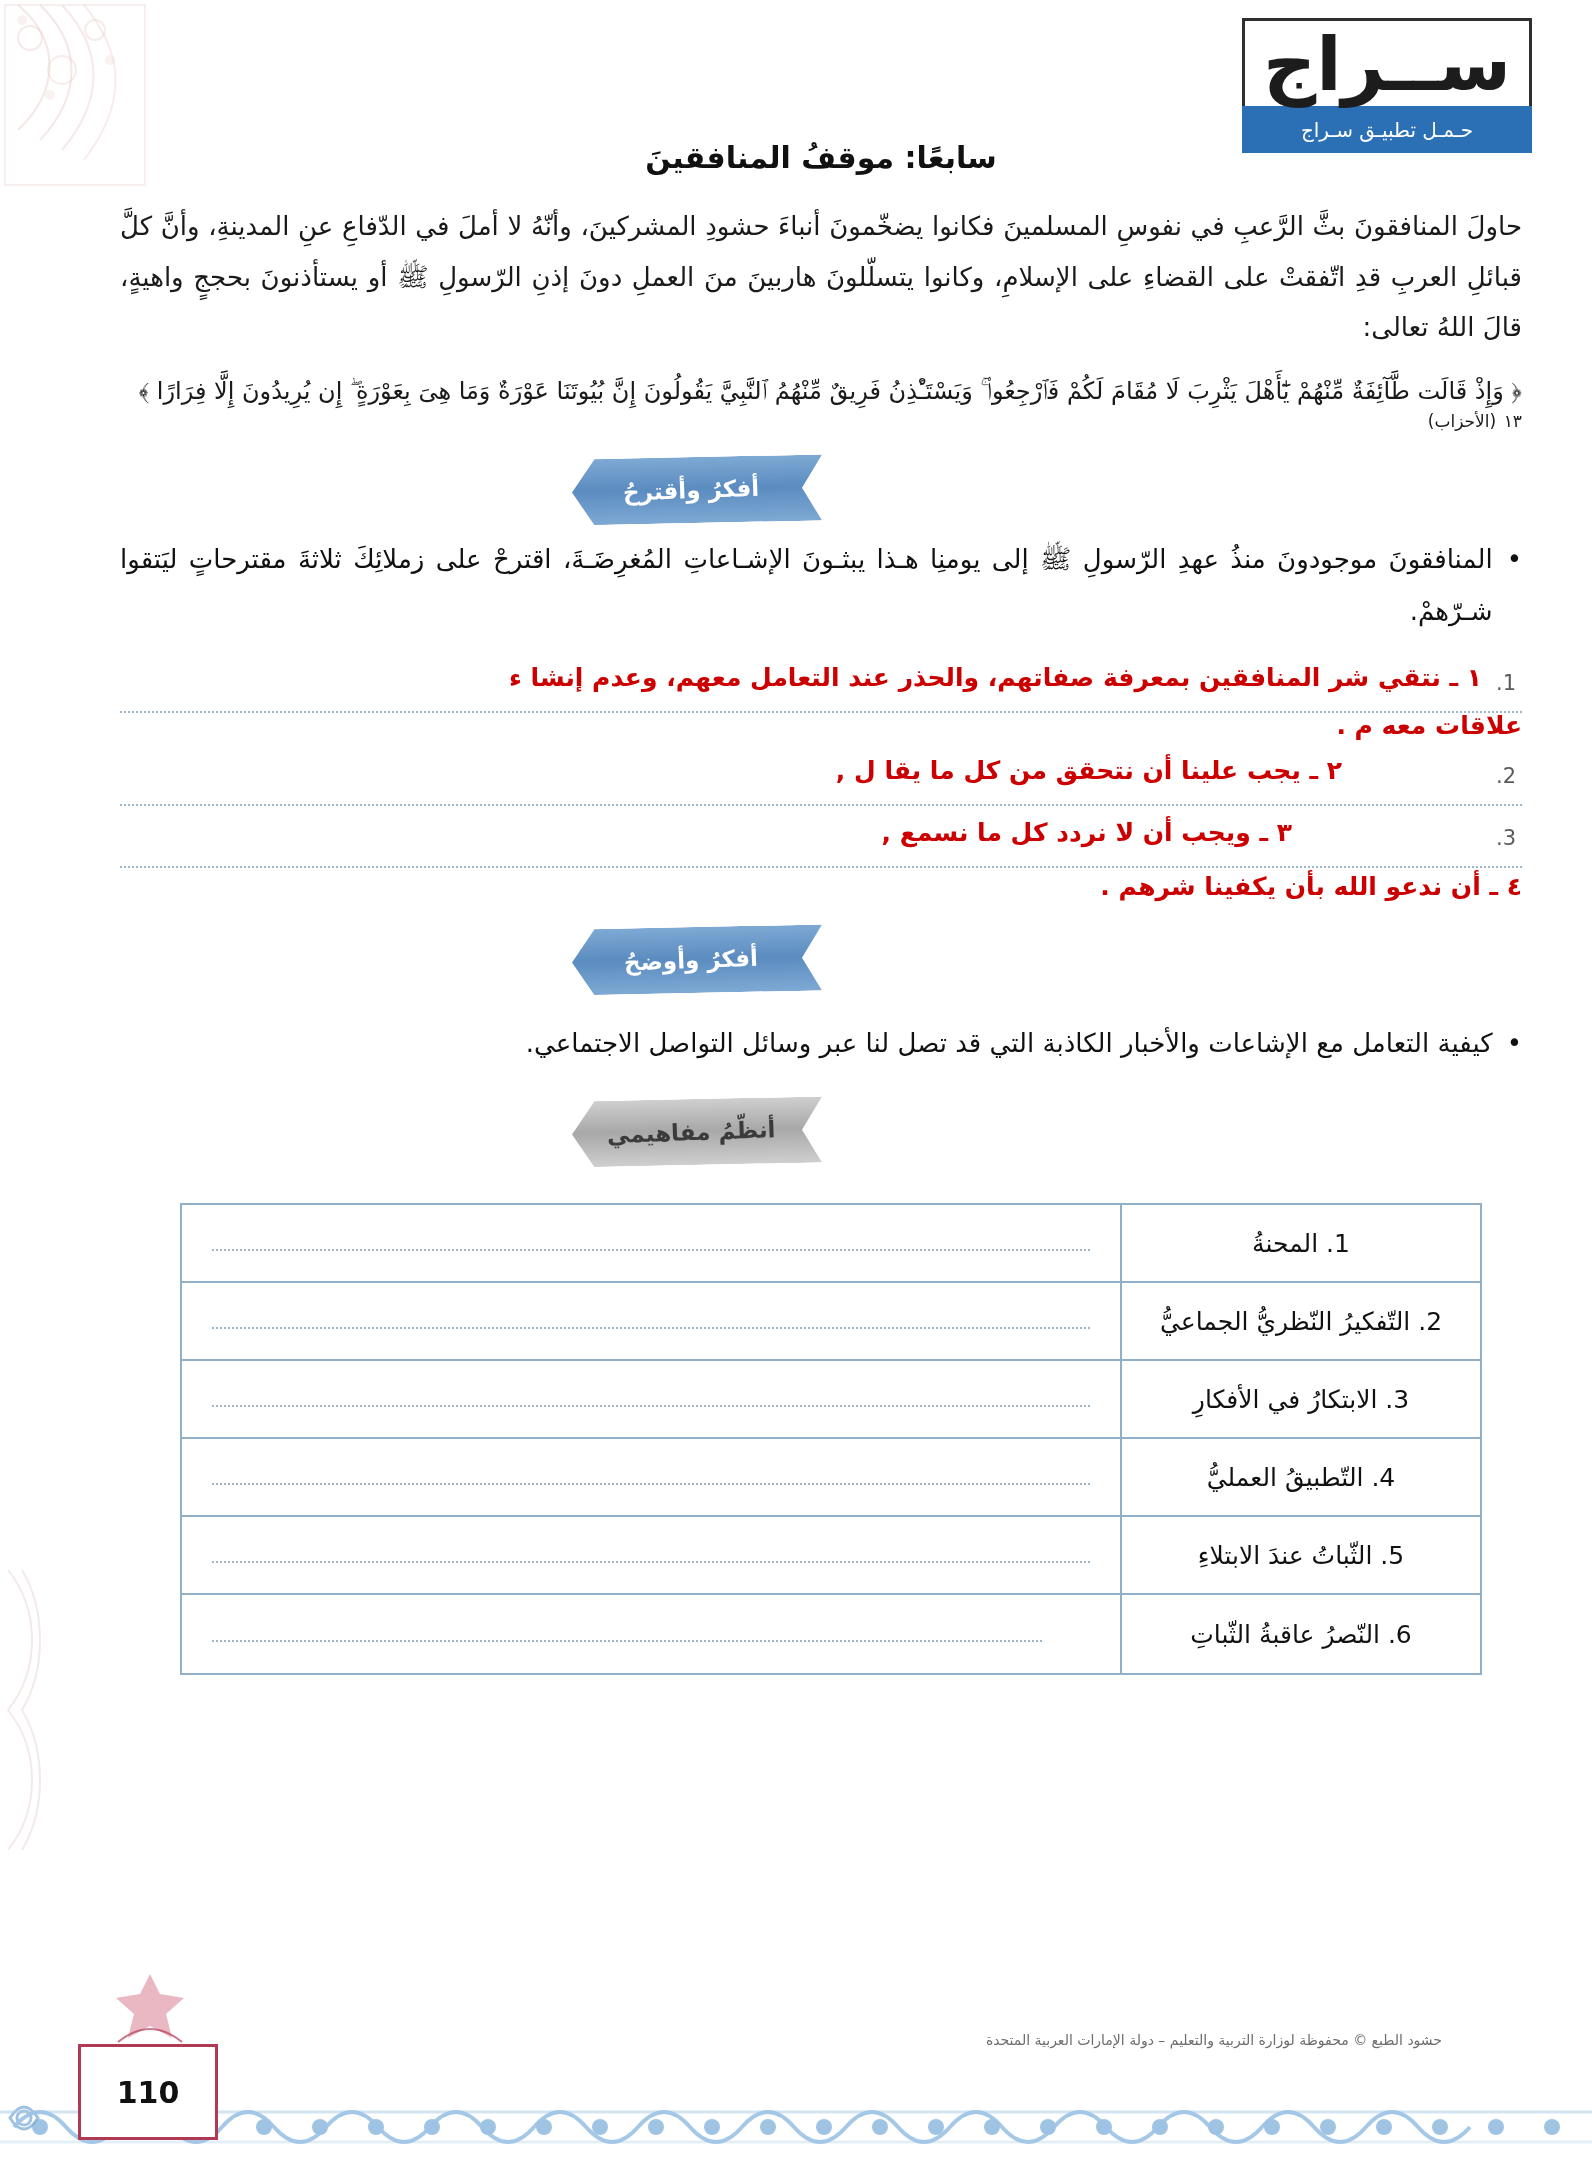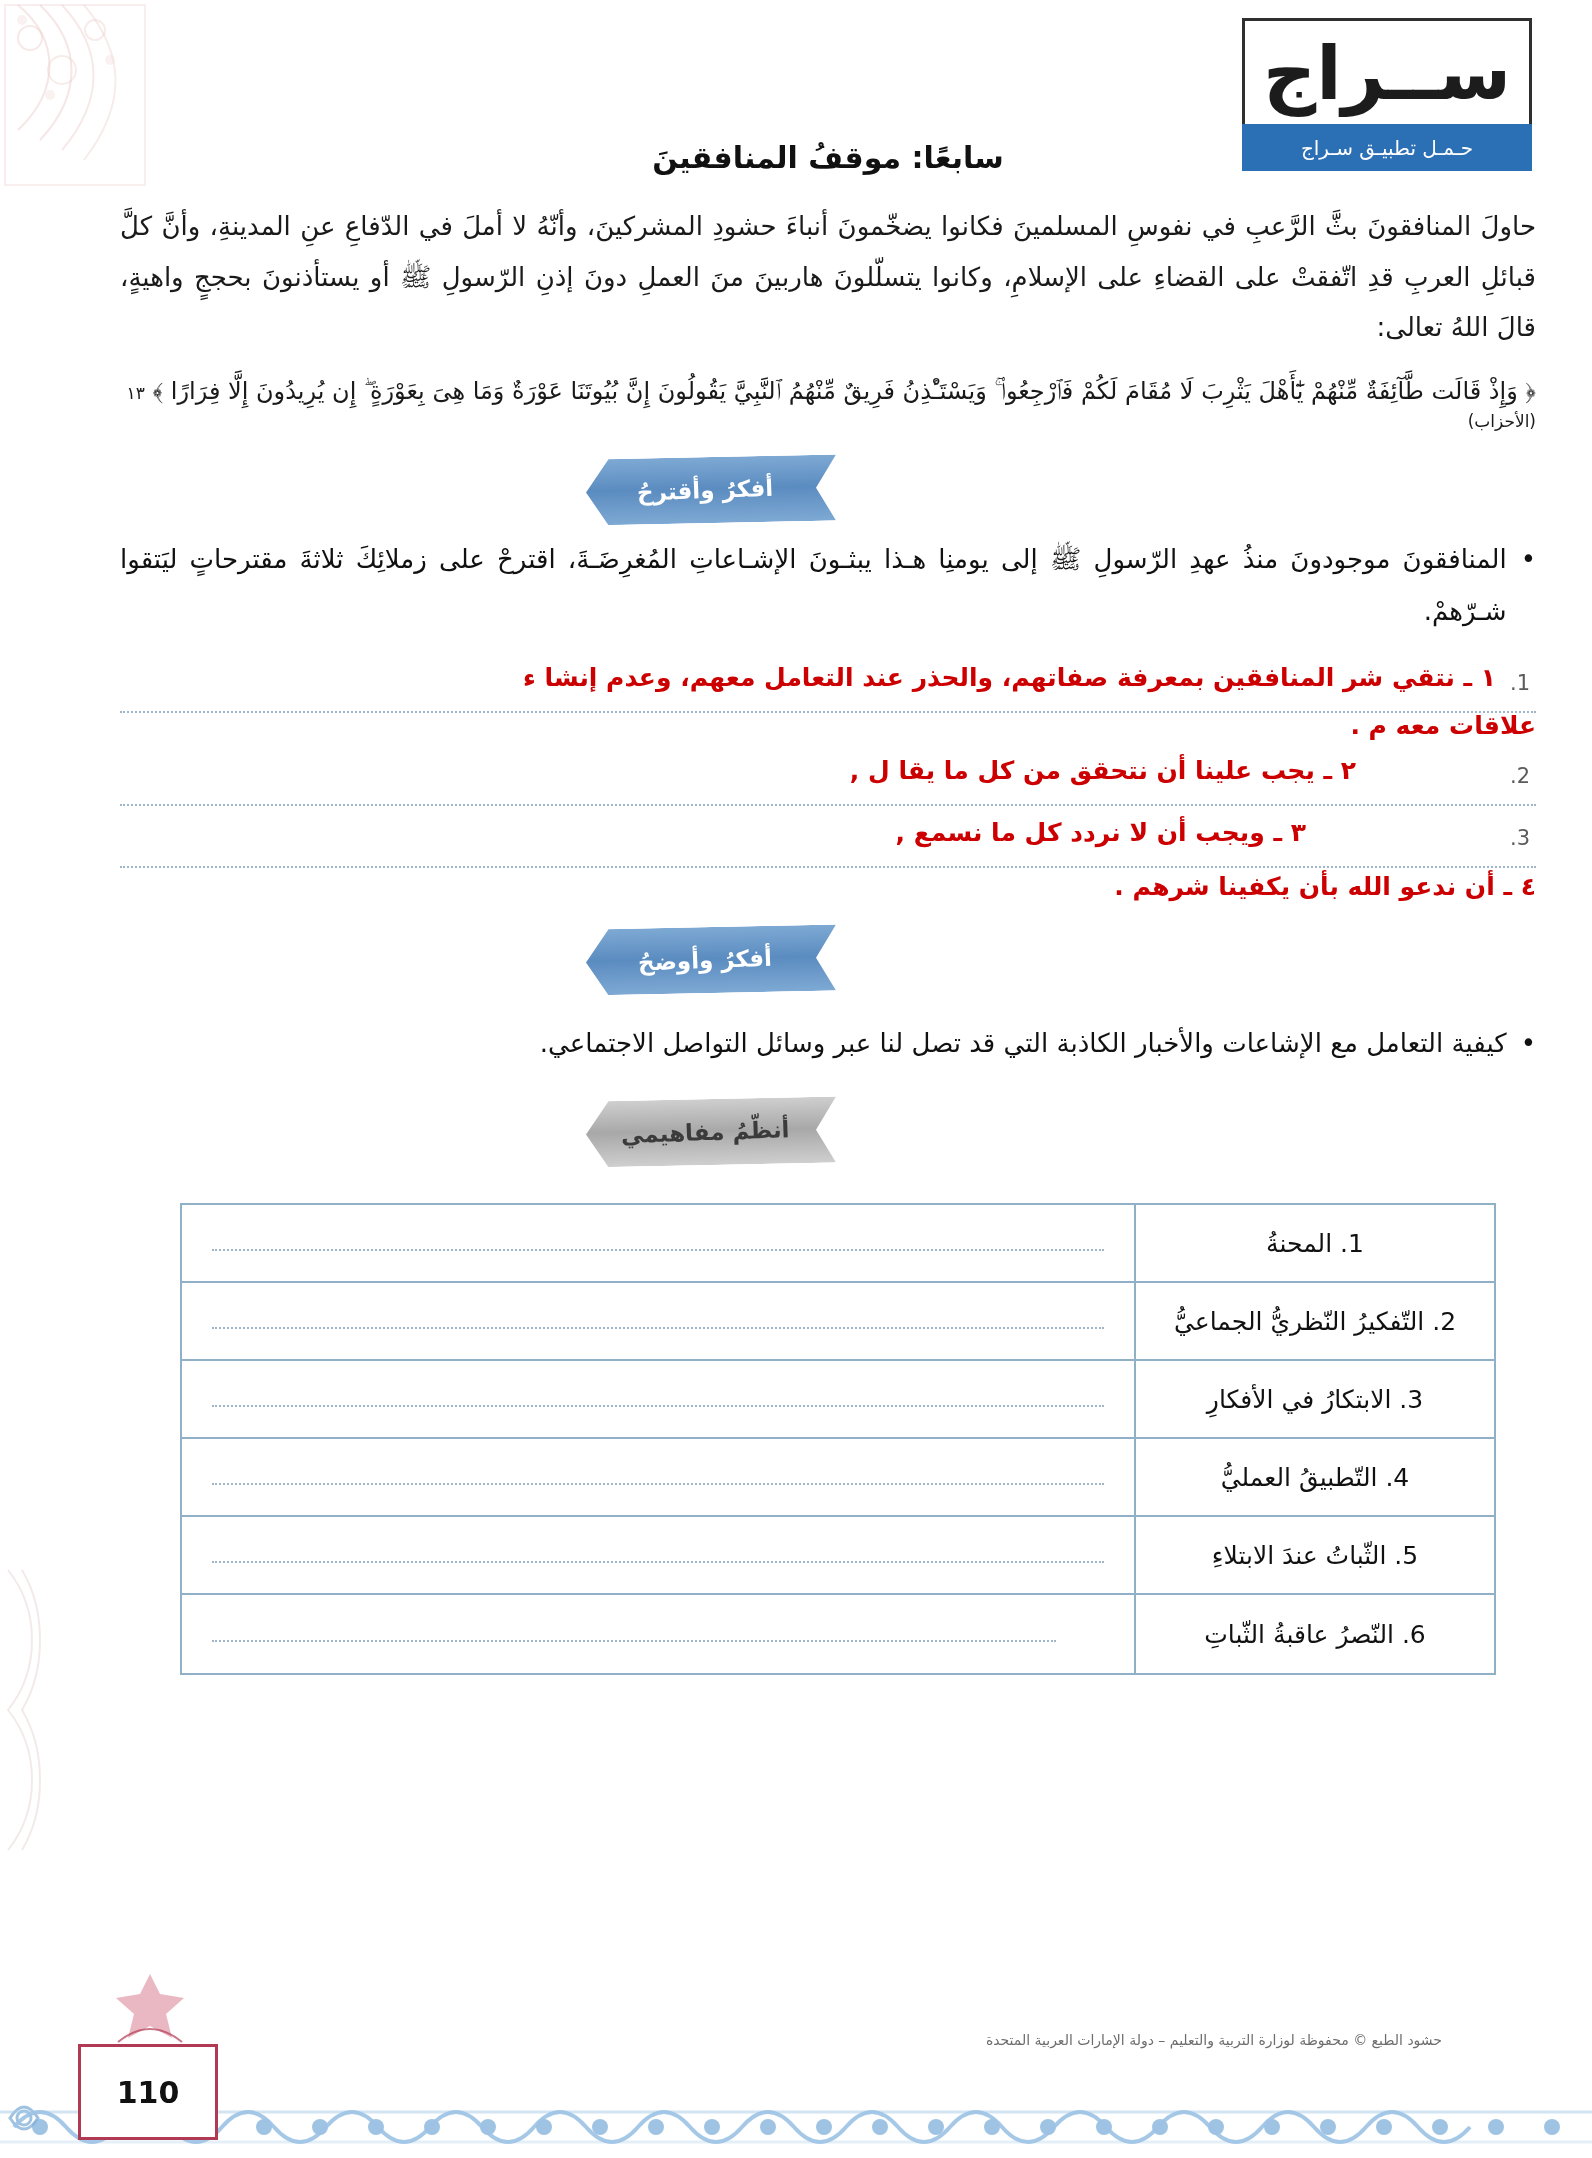--- a/index.html
+++ b/index.html
@@ -31,39 +31,39 @@
   }
 
   
   .logo-box {
     position: absolute; right: 60px; top: 18px;
     width: 290px; z-index: 6;
   }
   .logo-word {
     border: 3px solid #2f2f2f;
     border-bottom: none;
-    height: 106px;
+    height: 88px;
     display: flex; align-items: center; justify-content: center;
     font-size: 74px; font-weight: 700; letter-spacing: 6px;
     color: #1c1c1c;
     background: #fff;
     font-family: "DejaVu Sans", sans-serif;
   }
   .logo-sub {
     background: #2b6fb5;
     color: #fff;
     height: 47px;
     display: flex; align-items: center; justify-content: center;
     font-size: 20px; letter-spacing: 3px;
   }
 
   
   .content {
     position: absolute;
-    right: 56px; left: 120px; top: 120px;
+    right: 70px; left: 120px; top: 120px;
     z-index: 5;
   }
 
   .section-title {
     text-align: center;
     font-size: 30px;
     font-weight: 700;
     color: #111;
     margin: 20px 0 26px 0;
     letter-spacing: 0;

